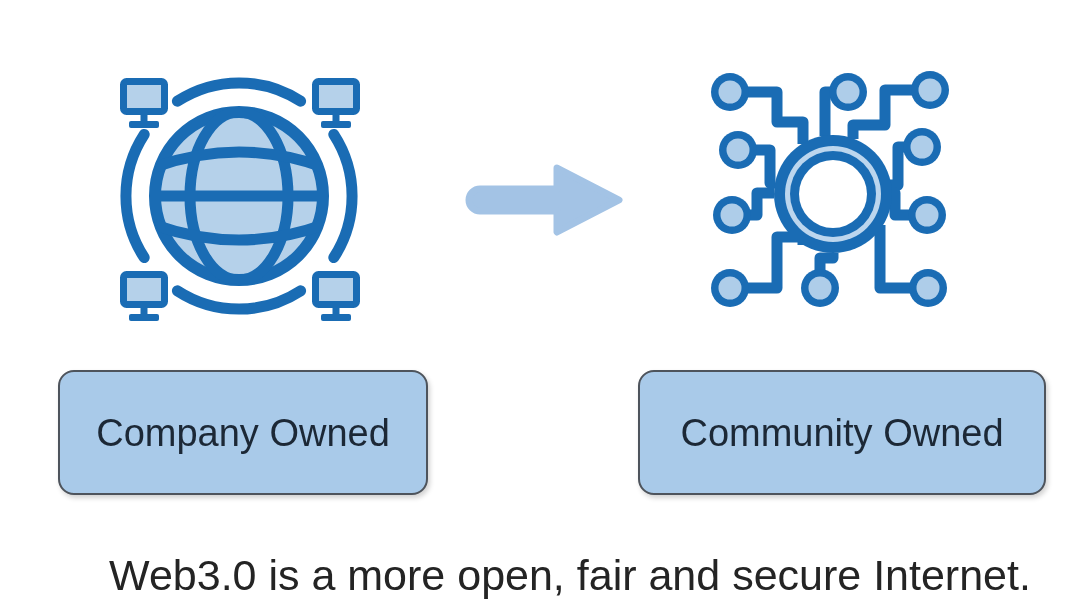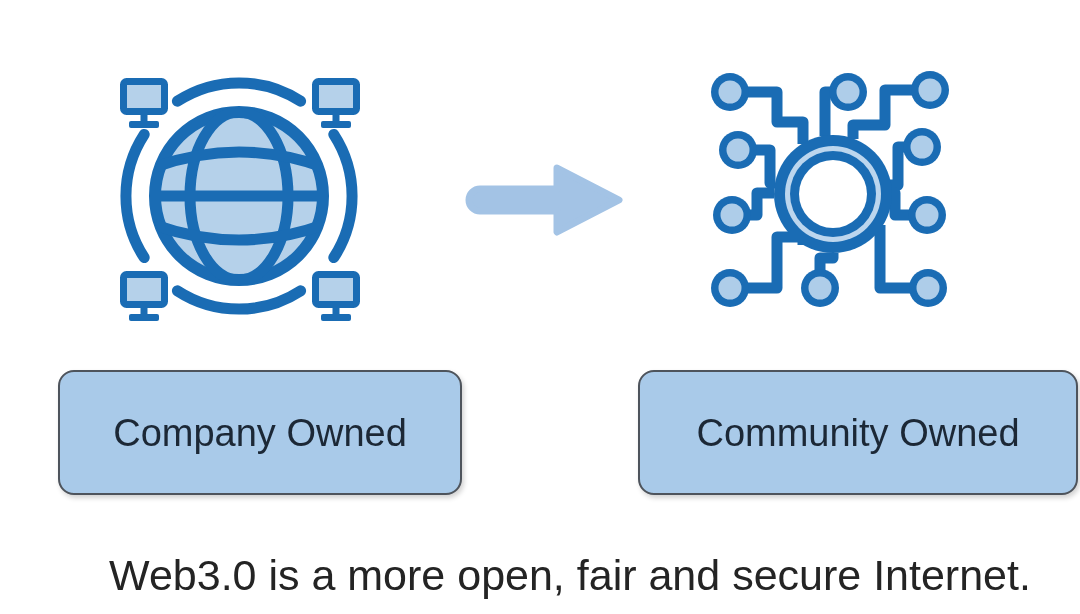--- a/index.html
+++ b/index.html
@@ -36,22 +36,22 @@
     background: var(--box-fill, #a9cae9);
     border: 2px solid var(--box-border, #4e545c);
     border-radius: 16px;
     box-sizing: border-box;
     display: flex;
     flex-direction: column;
     align-items: center;
     justify-content: center;
     box-shadow: 2px 3px 5px rgba(0,0,0,0.18);
   }
-  .label-box-left  { left: 58px;  width: 404px; }
-  .label-box-right { left: 638px; width: 440px; }
+  .label-box-left  { left: 58px;  width: 370px; }
+  .label-box-right { left: 638px; width: 408px; }
   .label-line {
     display: block;
     font-size: 38px;
     line-height: 46px;
     color: var(--box-text, #1c2836);
     text-align: center;
     white-space: nowrap;
   }
   .caption {
     position: absolute;

